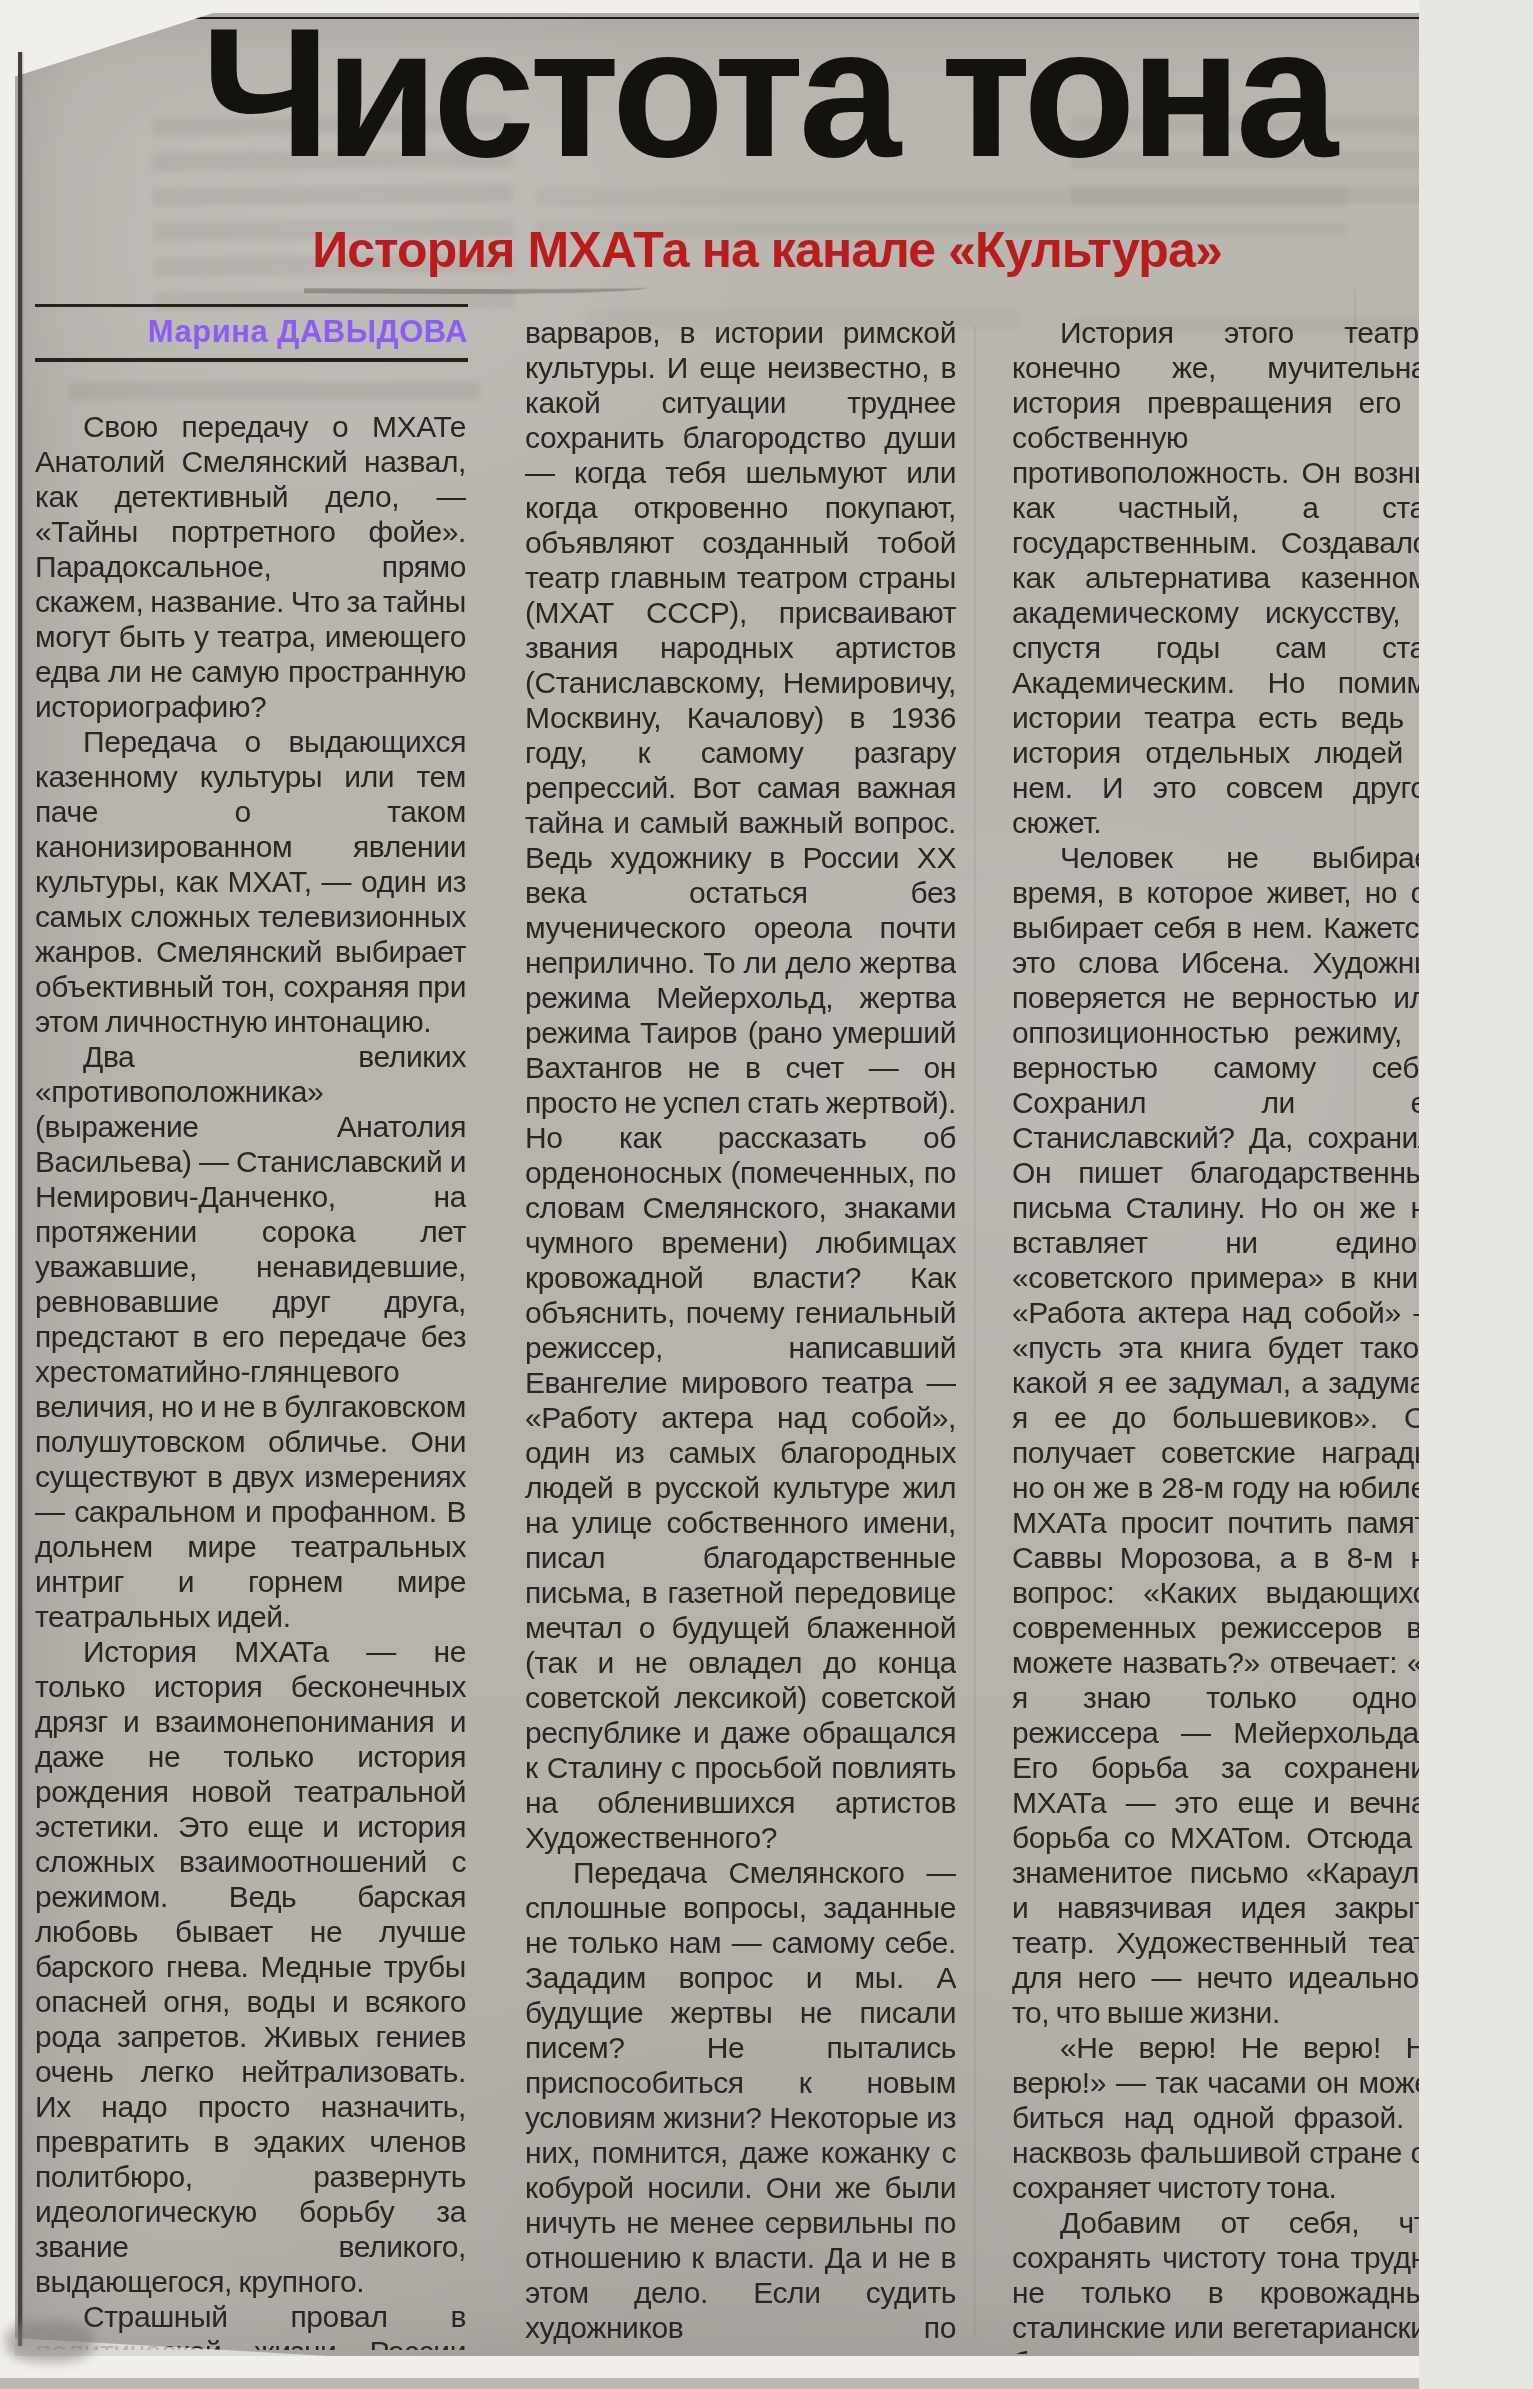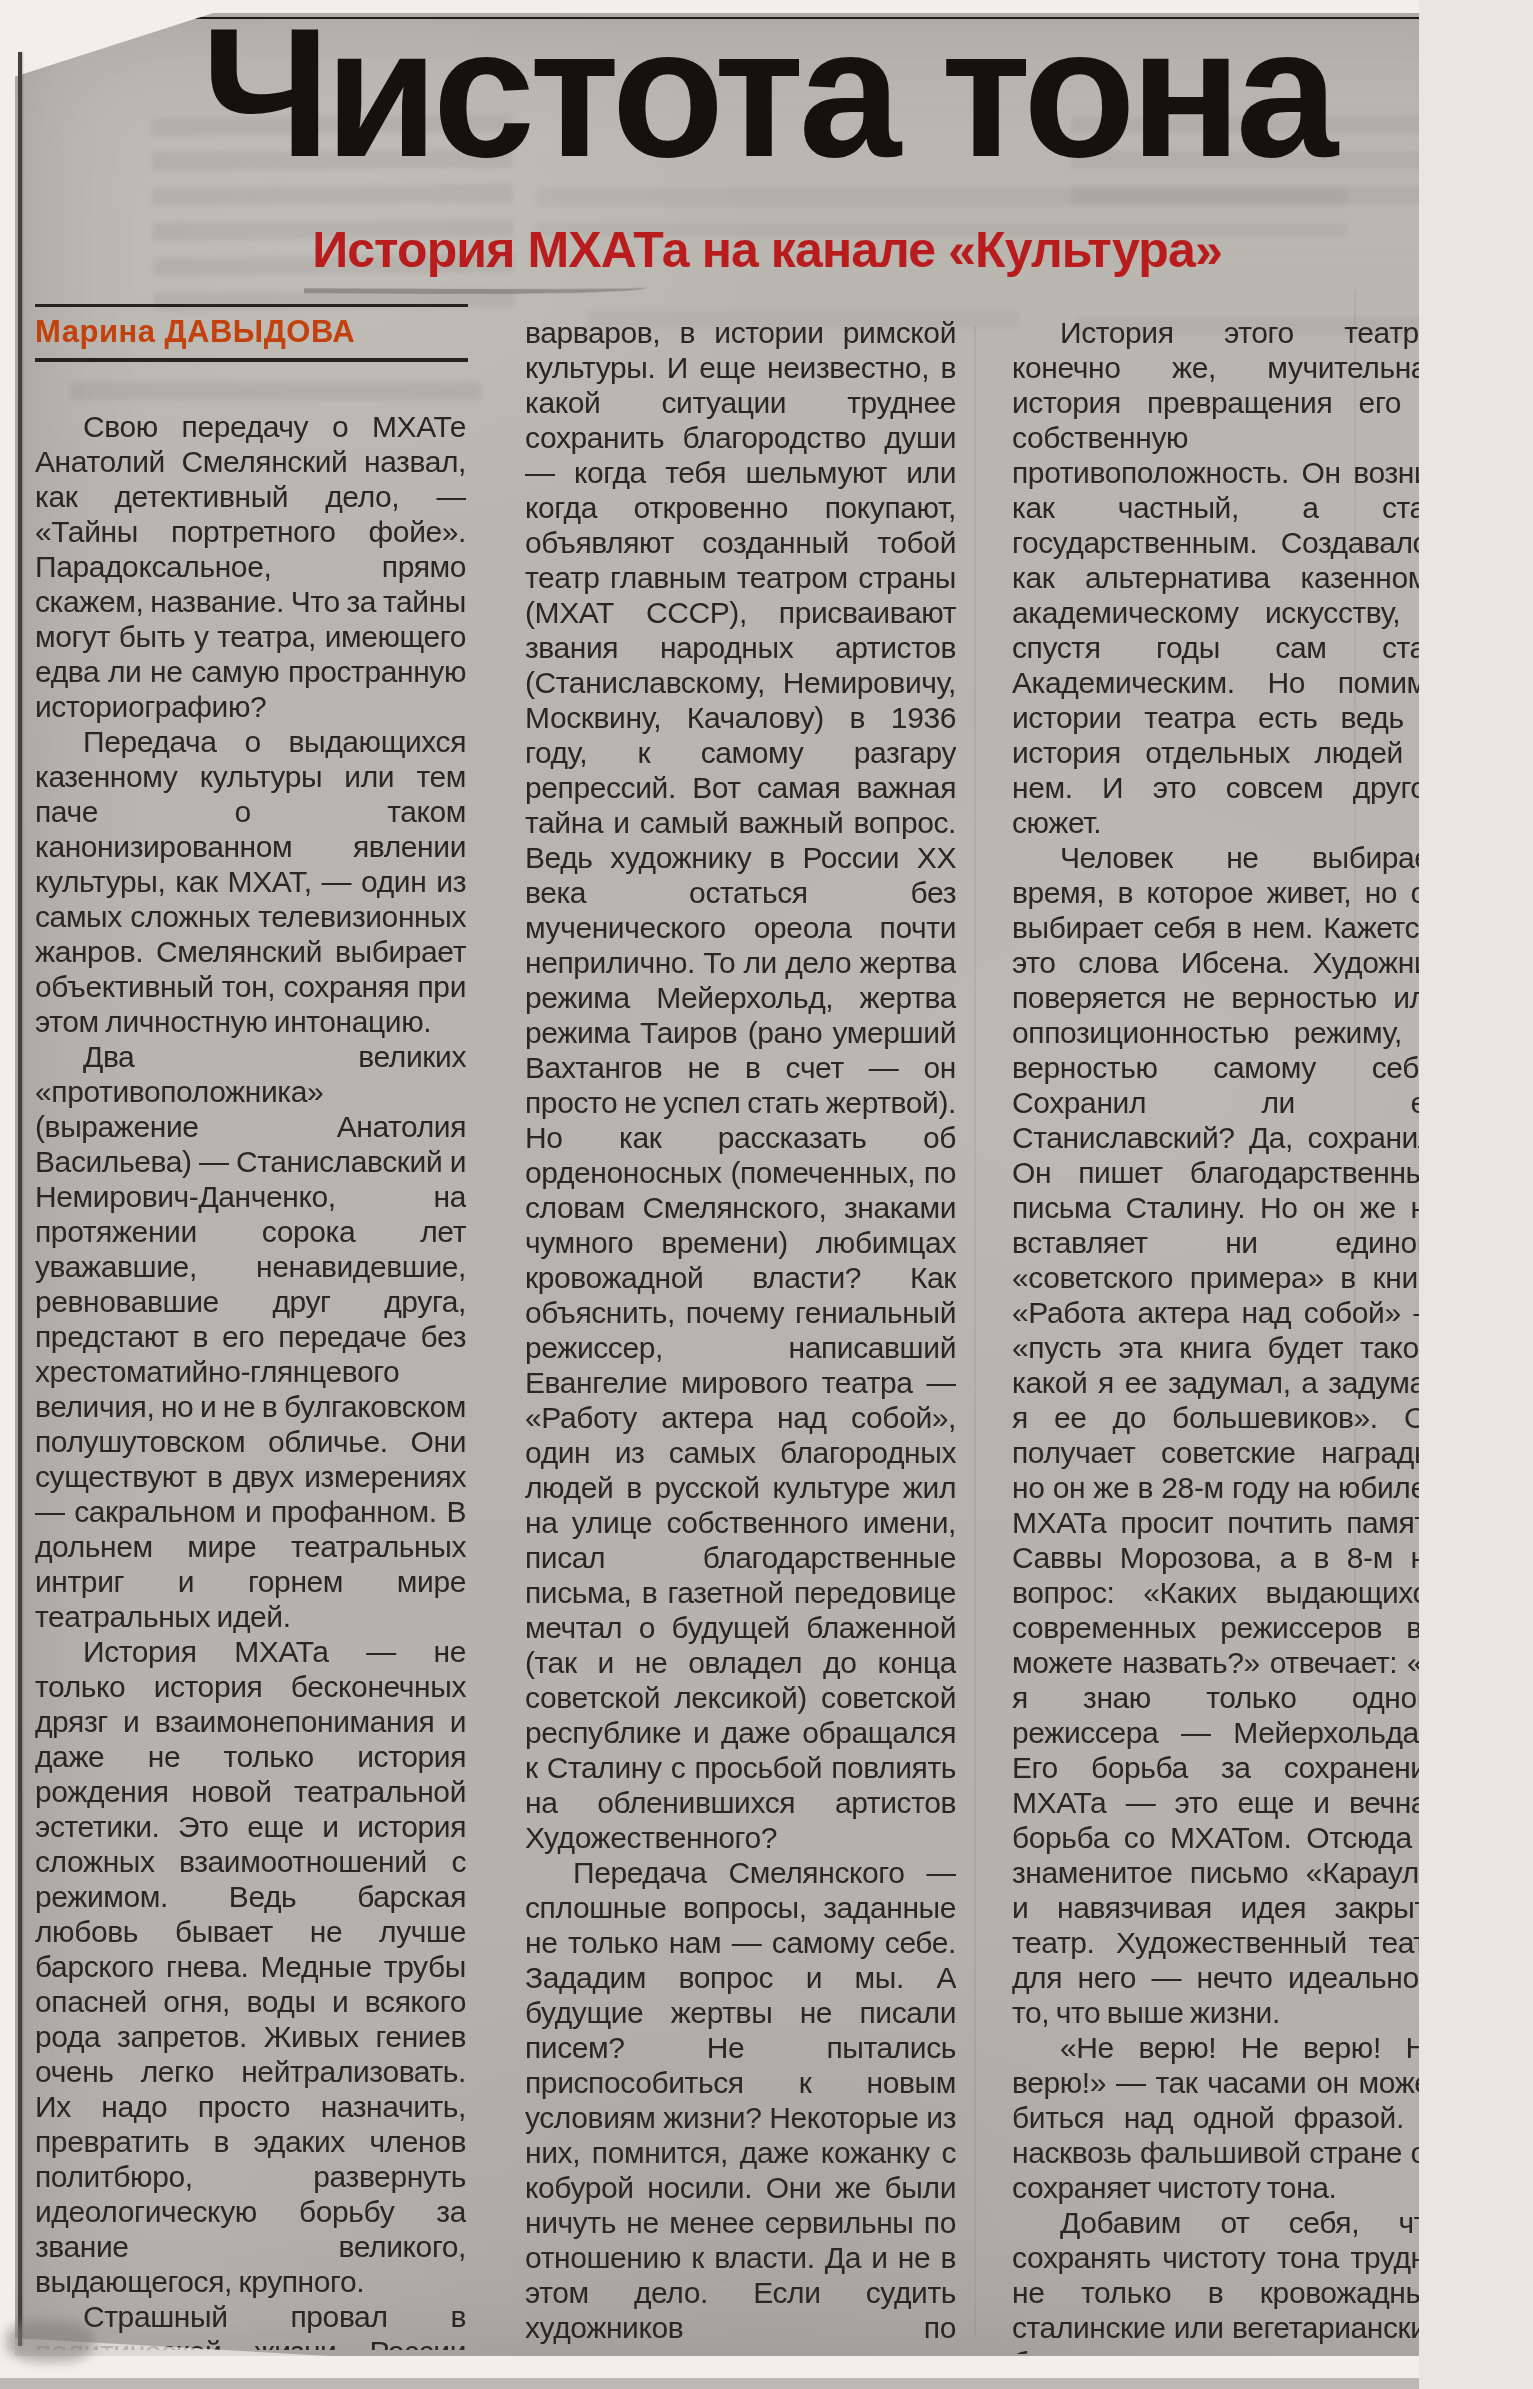--- a/index.html
+++ b/index.html
@@ -34,22 +34,22 @@
          font-size:184px;line-height:1.05;font-weight:bold;letter-spacing:-5.5px;
          color:#14120f;white-space:nowrap;}
   .subtitle{position:absolute;left:0;top:221px;width:1534px;text-align:center;
             font-size:50px;font-weight:bold;letter-spacing:-0.9px;color:#b91c1c;}
   .pencil-underline{position:absolute;left:304px;top:282px;width:343px;height:7.4px;
             border-bottom:5.5px solid rgba(110,107,100,.55);border-radius:0 0 60%/7.4px 40%;
             transform:rotate(.25deg);filter:blur(0.6px);}
   
   .byline{position:absolute;left:35px;top:304px;width:433px;
           border-top:3.7px solid #26231f;border-bottom:4.6px solid #26231f;
-          padding:6.5px 0 8.3px;font-size:31px;font-weight:bold;color:#c2410c;
-          letter-spacing:0.5px;}
+          padding:6.5px 0 8.3px;font-size:31px;font-weight:bold;color:#8b5cf6;
+          letter-spacing:0.5px;text-align:right;}
   
   .col{position:absolute;width:431px;color:#2a2622;font-size:30px;line-height:35px;
        text-align:justify;letter-spacing:-0.4px;word-spacing:-1.4px;overflow:hidden;}
   .col p{margin:0;text-indent:48px;}
   .col p.cont{text-indent:0;}
   .col1{left:35px;top:409px;height:1941px;}
   .col2{left:525px;top:315px;height:2039px;}
   .col3{left:1012px;top:315px;height:2039px;}
   
   .handwriting{position:absolute;left:1427px;top:2362px;width:1232px;height:103px;

